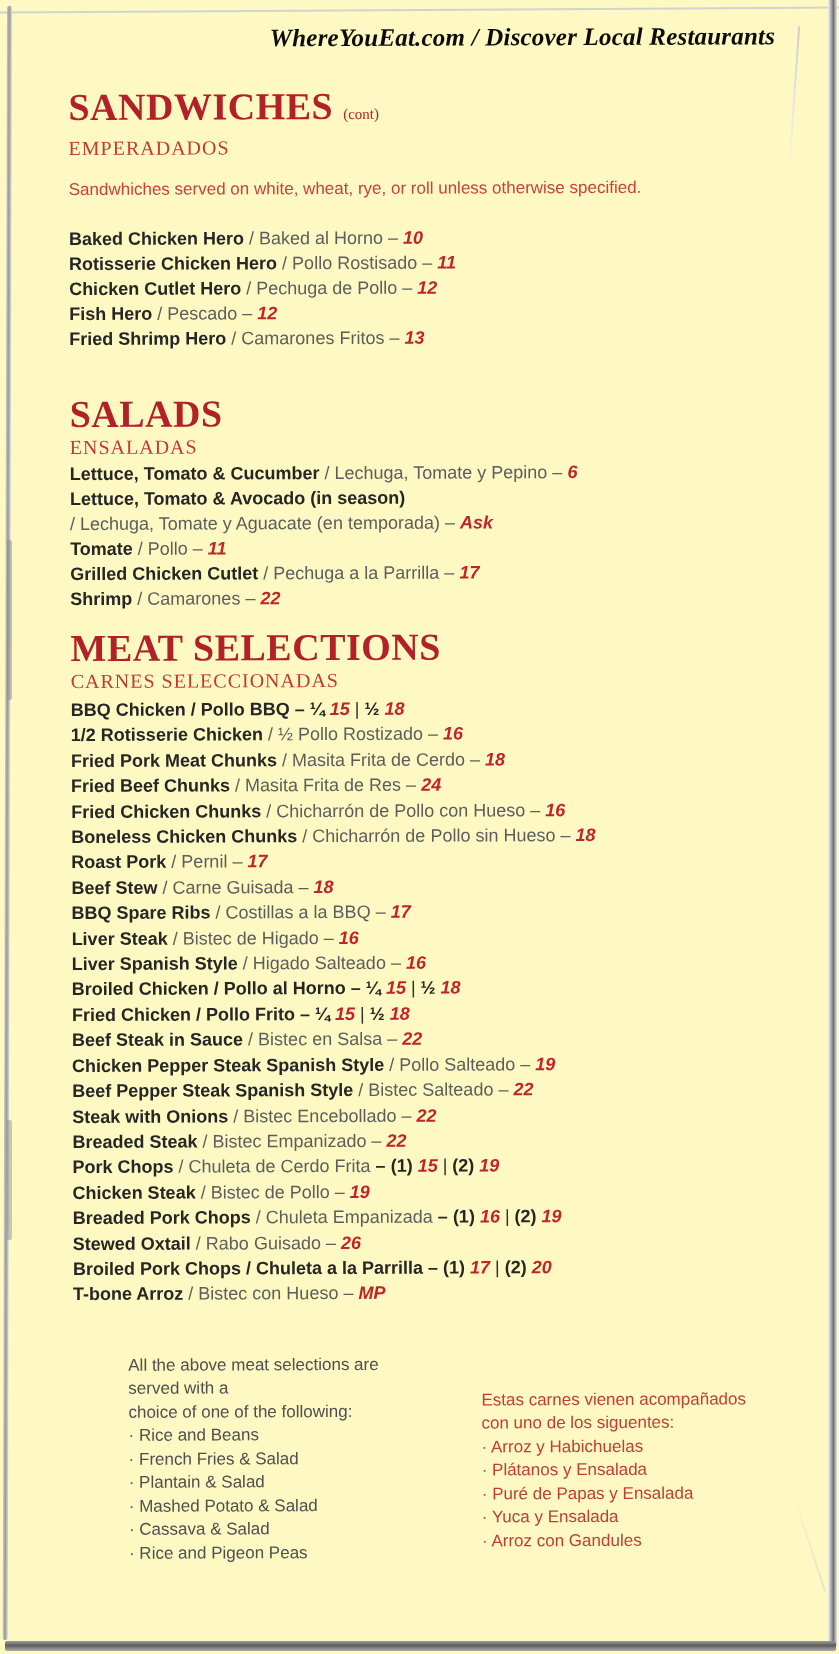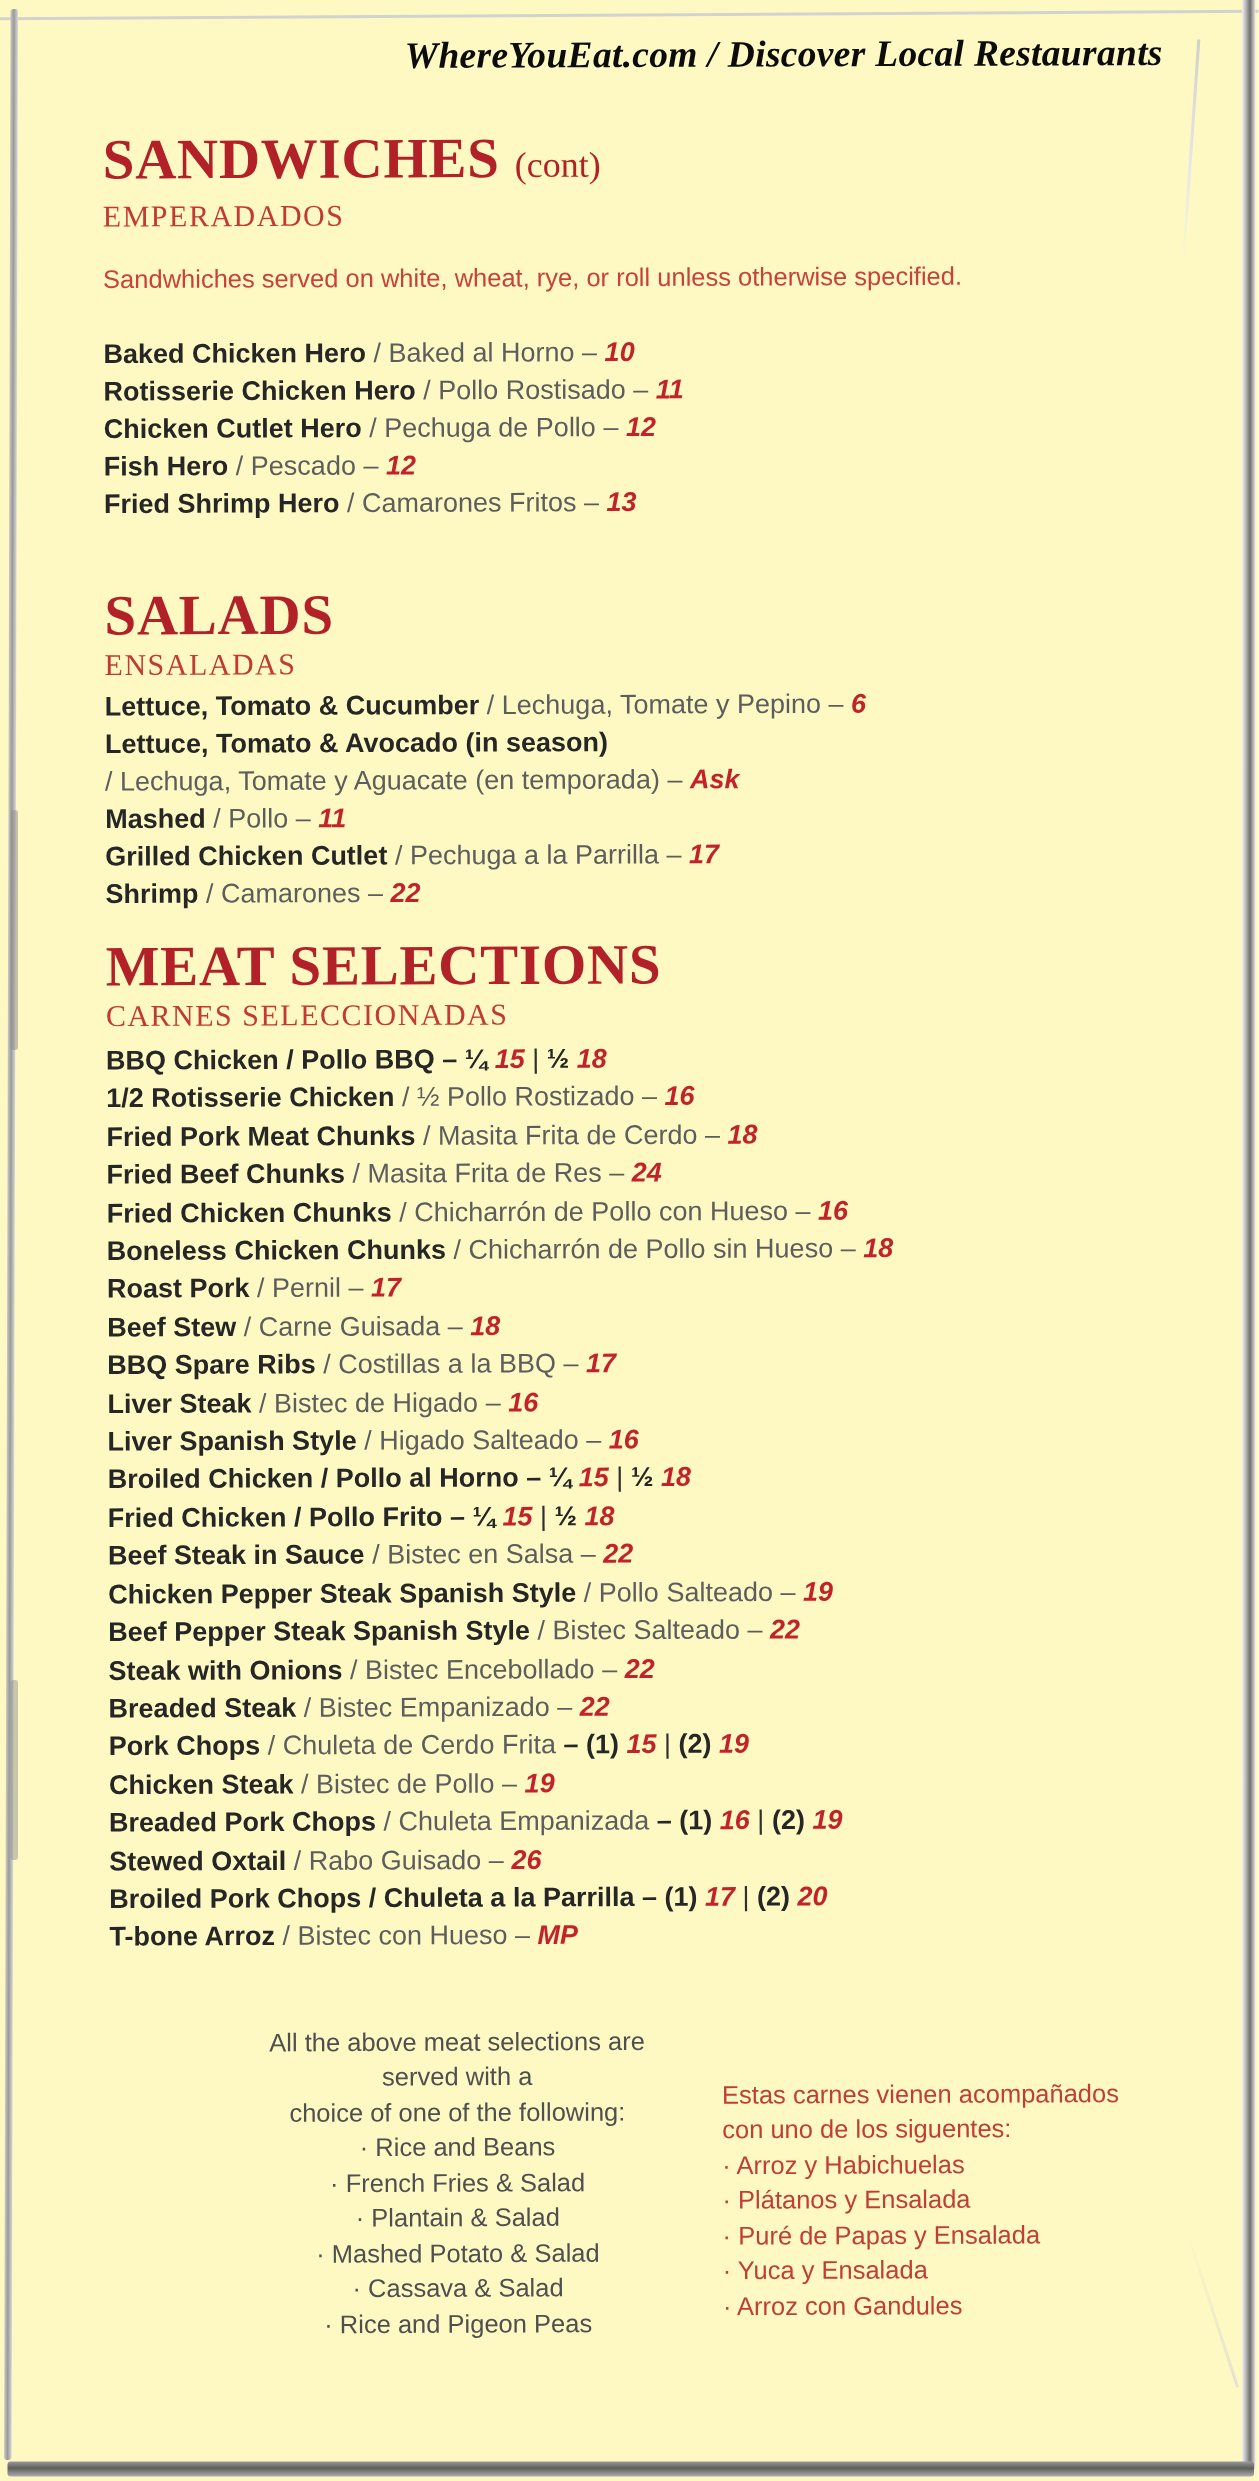--- a/index.html
+++ b/index.html
@@ -60,21 +60,21 @@
     margin:24px 64px 0 0;text-align:right;
     font-family:"Liberation Serif",serif;font-style:italic;font-weight:bold;
     font-size:25px;color:#0c0c0c;letter-spacing:.2px;
   }
   .menu-body{padding-left:68px;padding-right:56px;}
   .menu-section{margin:0;}
   .sec-title{
     margin:0;font-family:"Liberation Serif",serif;font-weight:bold;
     font-size:38px;line-height:40px;color:var(--heading-red);letter-spacing:.5px;
   }
-  .sec-suffix{font-size:24px;font-weight:normal;letter-spacing:0;}
+  .sec-suffix{font-size:15px;font-weight:normal;letter-spacing:0;}
   .sec-subtitle{
     font-family:"Liberation Serif",serif;font-size:20px;line-height:22px;
     color:var(--subtitle-red);letter-spacing:1px;margin-top:2px;
   }
   .sec-note{
     margin:20px 0 0 0;font-size:17px;line-height:21px;color:var(--note-red);
   }
   .items{margin-top:0;}
   .sec-sandwiches .items{margin-top:27px;}
   .sec-sandwiches{margin-top:34px;}
@@ -84,21 +84,21 @@
   .sec-meat .items{margin-top:6px;}
   .menu-line{font-size:18px;line-height:25px;white-space:nowrap;}
   .sec-meat .menu-line{line-height:25.4px;}
   .seg-b{font-weight:bold;color:var(--name-dark);}
   .seg-g{color:var(--translation-gray);}
   .seg-r{color:var(--price-red);font-weight:bold;font-style:italic;}
   .seg-d{color:#2f2f2f;}
   
   .footer{display:flex;margin:46px 0 0 55px;}
   .f-col{font-size:17px;line-height:23.5px;}
-  .f-left{width:353px;color:var(--footer-gray);text-align:center;}
+  .f-left{width:353px;color:var(--footer-gray);}
   .f-right{color:var(--footer-red);margin-top:36px;}
   .f-line{white-space:nowrap;}
   .bullet-line{white-space:nowrap;}
 </style>
 </head>
 <body>
 
 <div class="scan-page">
   <div class="edge-top"></div>
   <div class="edge-left"></div>
@@ -133,21 +133,21 @@
 
       <section class="menu-section sec-salads">
         <h2 class="sec-title">
           <span>SALADS</span>
         </h2>
         <div class="sec-subtitle">ENSALADAS</div>
         <div class="items">
             <div class="menu-line"><span class="seg-b">Lettuce, Tomato &amp; Cucumber</span><span class="seg-g"> / Lechuga, Tomate y Pepino – </span><span class="seg-r">6</span></div>
             <div class="menu-line"><span class="seg-b">Lettuce, Tomato &amp; Avocado (in season)</span></div>
             <div class="menu-line"><span class="seg-g">/ Lechuga, Tomate y Aguacate (en temporada) – </span><span class="seg-r">Ask</span></div>
-            <div class="menu-line"><span class="seg-b">Mashed</span><span class="seg-g"> / Pollo – </span><span class="seg-r">11</span></div>
+            <div class="menu-line"><span class="seg-b">Tomate</span><span class="seg-g"> / Pollo – </span><span class="seg-r">11</span></div>
             <div class="menu-line"><span class="seg-b">Grilled Chicken Cutlet</span><span class="seg-g"> / Pechuga a la Parrilla – </span><span class="seg-r">17</span></div>
             <div class="menu-line"><span class="seg-b">Shrimp</span><span class="seg-g"> / Camarones – </span><span class="seg-r">22</span></div>
           </div>
       </section>
 
       <section class="menu-section sec-meat">
         <h2 class="sec-title">
           <span>MEAT SELECTIONS</span>
         </h2>
         <div class="sec-subtitle">CARNES SELECCIONADAS</div>

